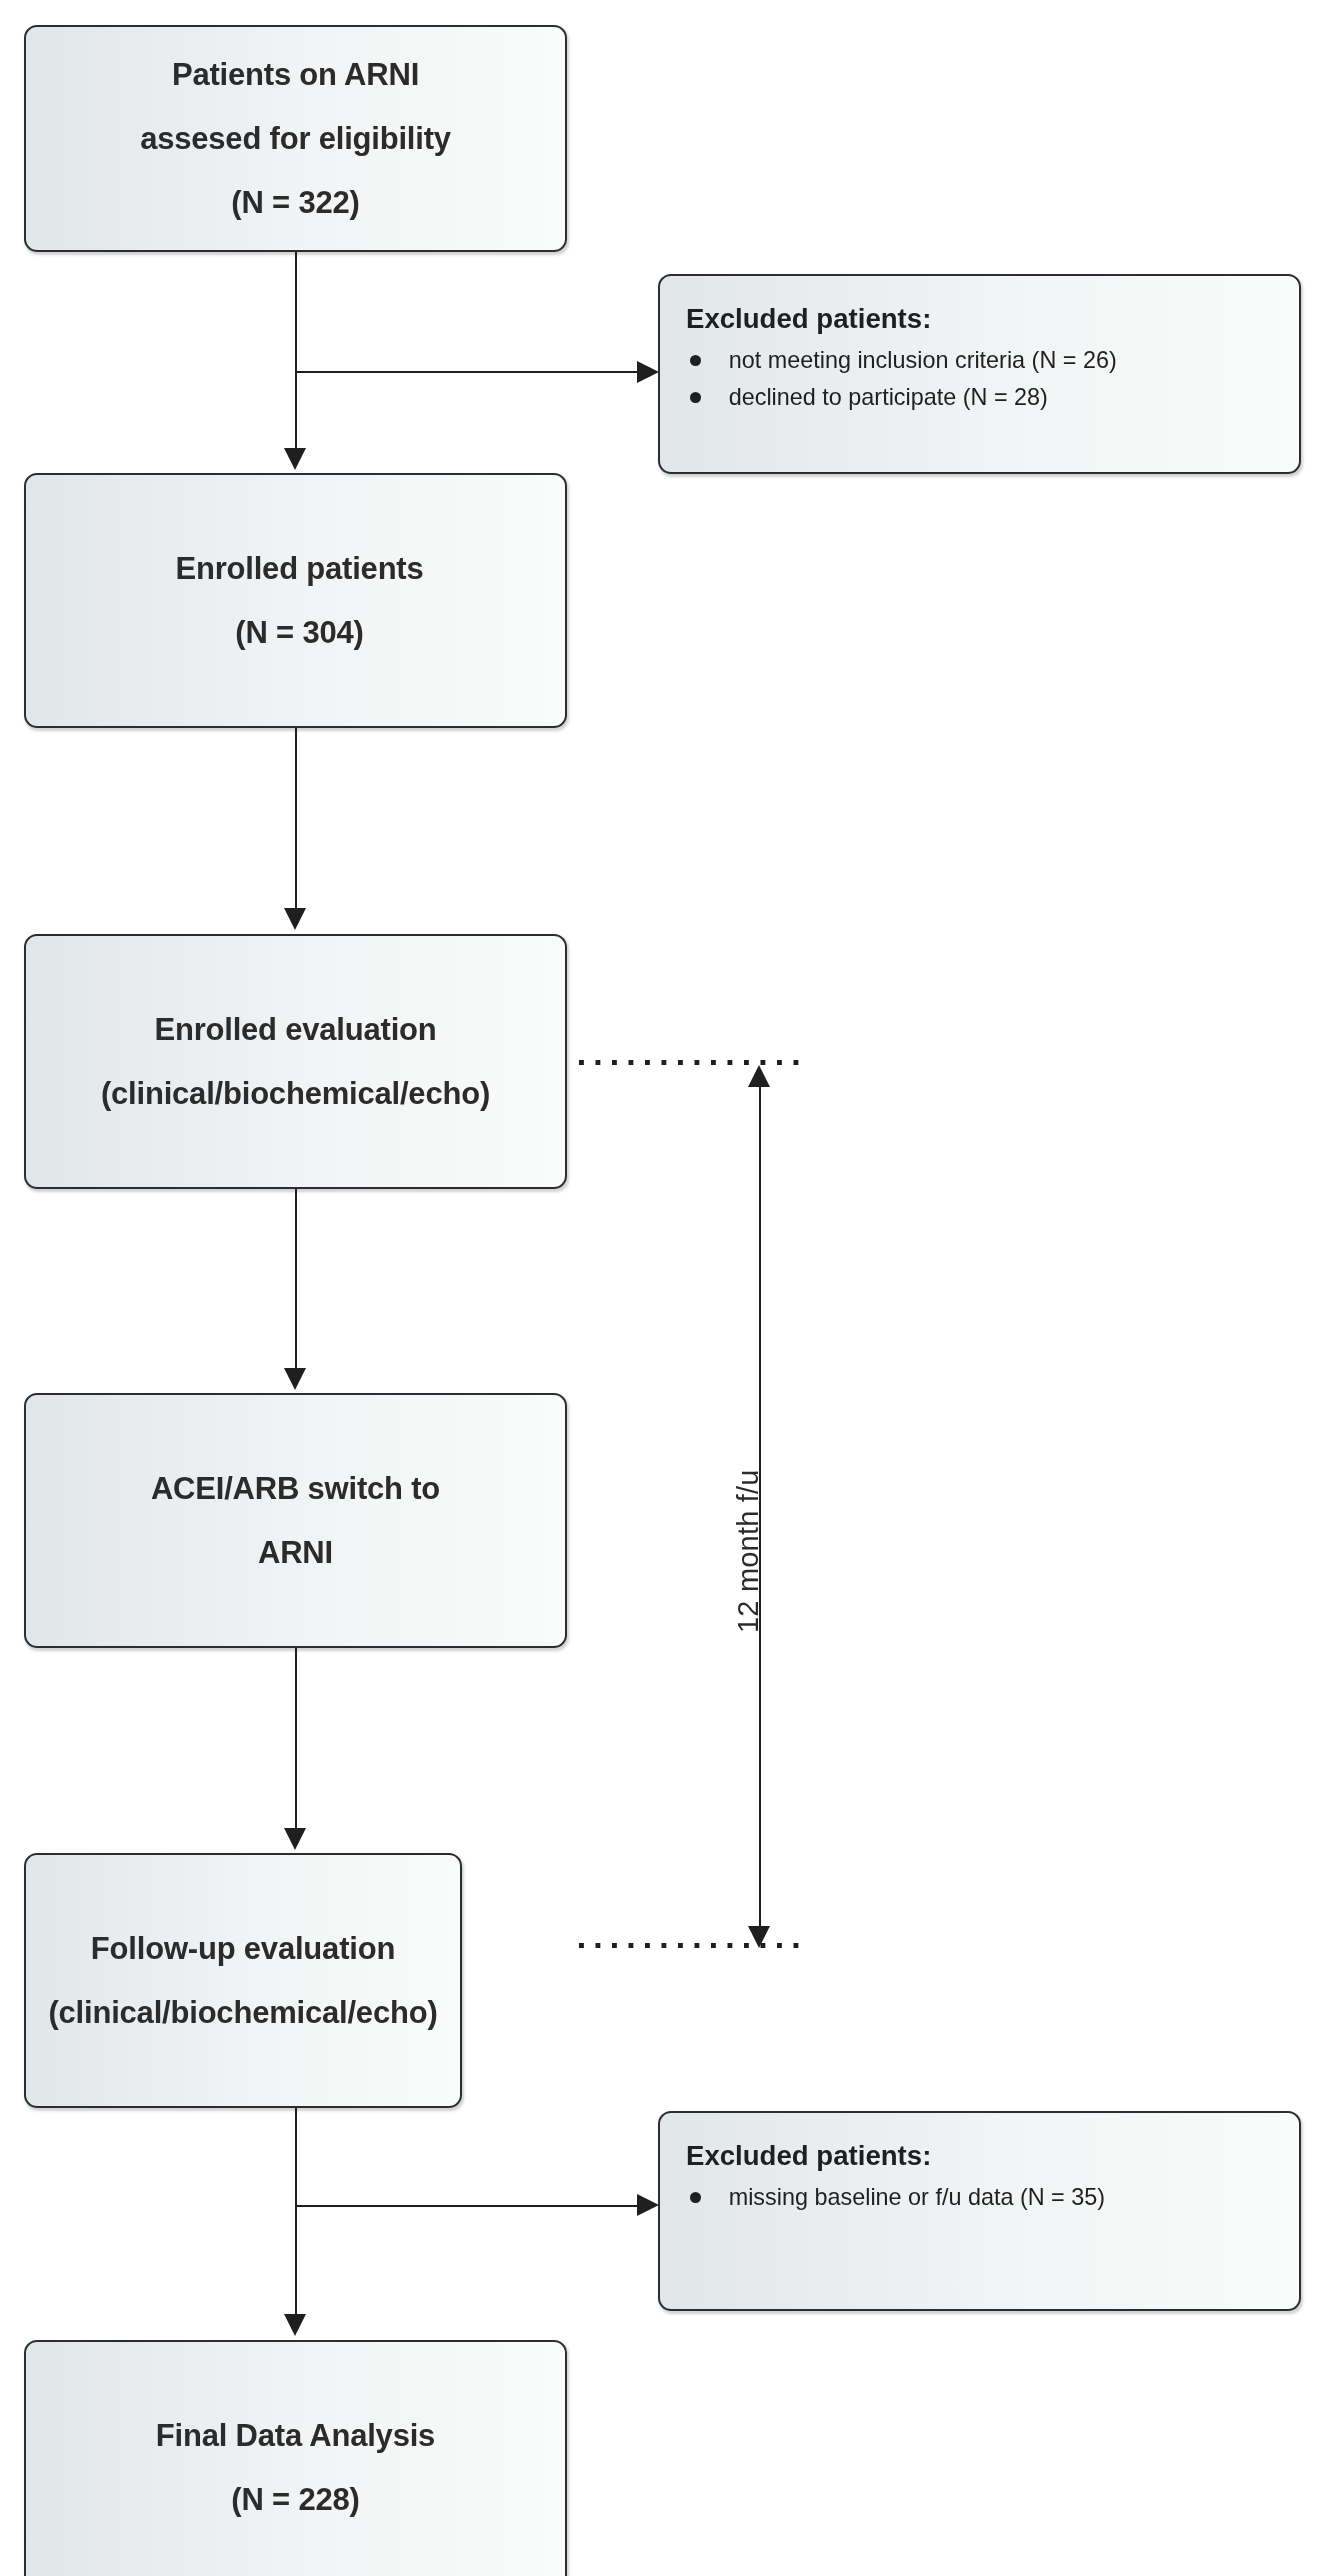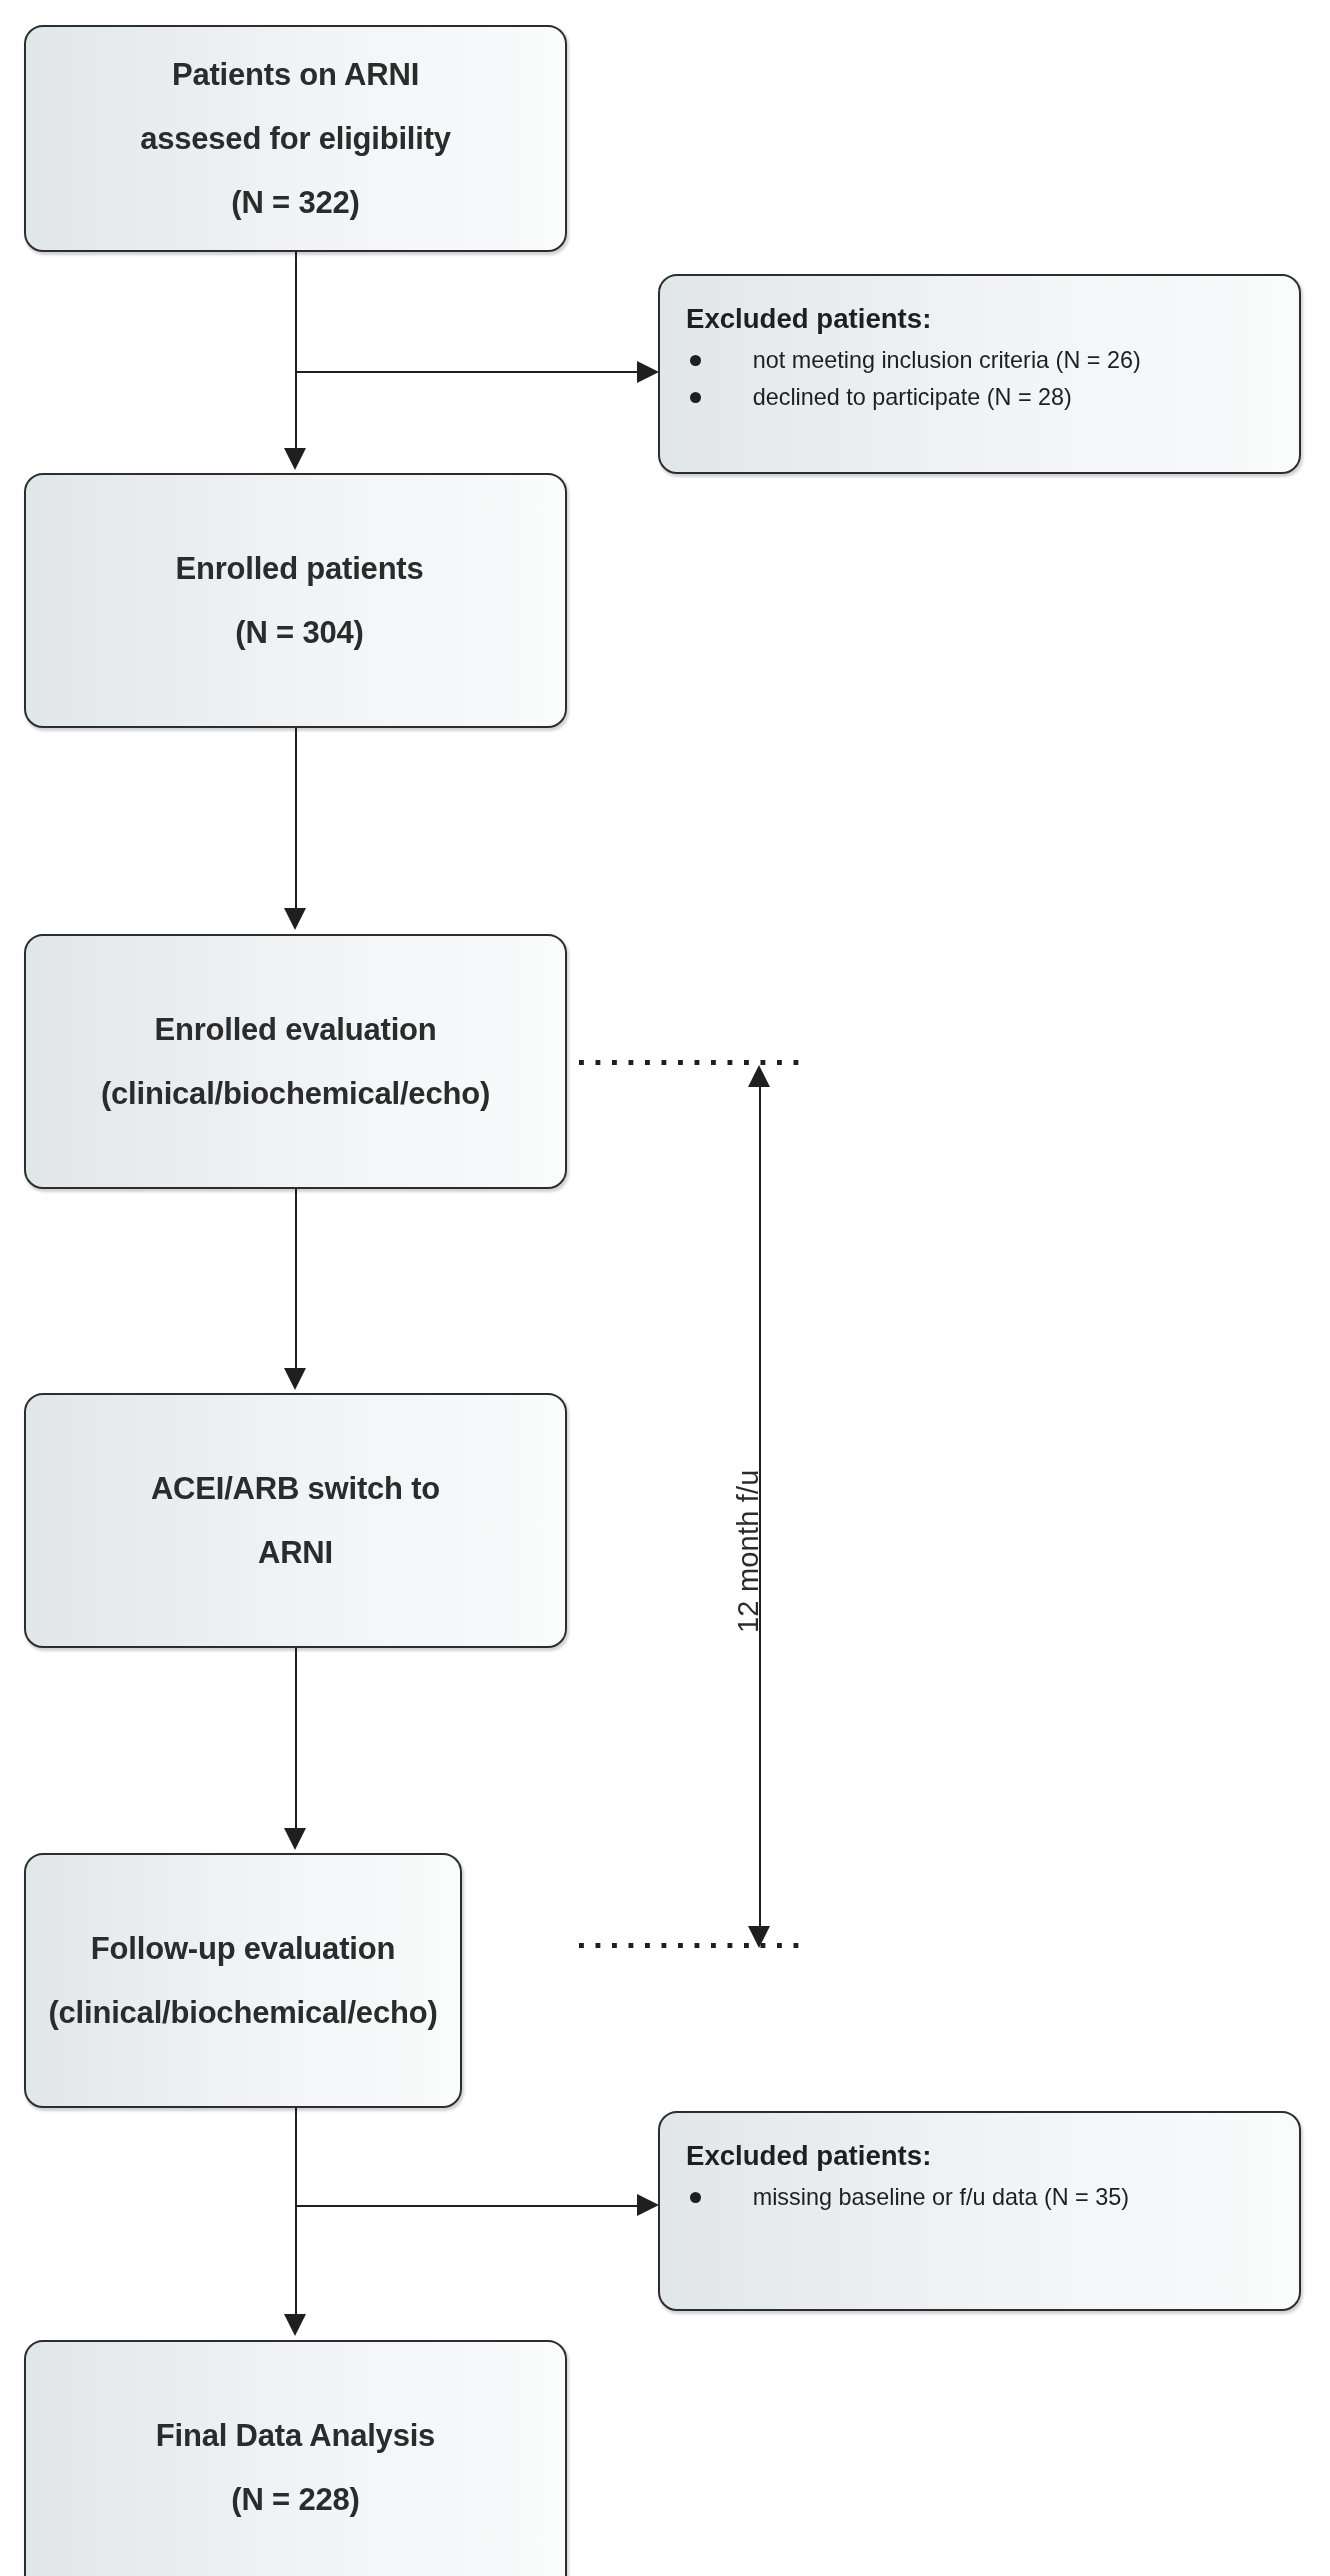--- a/index.html
+++ b/index.html
@@ -16,21 +16,21 @@
     height: 2576px;
     background: #ffffff;
     overflow: hidden;
   }
 
   
   .node {
     position: absolute;
     box-sizing: border-box;
     border: 2.1px solid #2b2d30;
-    border-radius: 19px;
+    border-radius: 13px;
     background: linear-gradient(to right, #e1e6e9 0%, #e8ecef 22%, #f2f4f5 55%, #fafbfb 100%);
     box-shadow: 1.4px 2.1px 2.8px rgba(0,0,0,0.18);
     display: flex;
     flex-direction: column;
     justify-content: center;
     align-items: center;
     color: #2b2b2b;
   }
   .node .line {
     font-weight: bold;
@@ -65,21 +65,20 @@
     width: 100%;
   }
   .node.excluded li {
     display: flex;
     align-items: flex-start;
     font-size: 23.4px;
     line-height: 1.05;
     color: #1f1f1f;
     margin-bottom: 12.4px;
     white-space: nowrap;
-    gap: 24px;
   }
   .node.excluded li .bullet {
     flex: 0 0 auto;
     width: 11px;
     height: 11px;
     border-radius: 50%;
     background: #1f1f1f;
     margin: 7.6px 27.6px 0 4.1px;
   }
 

